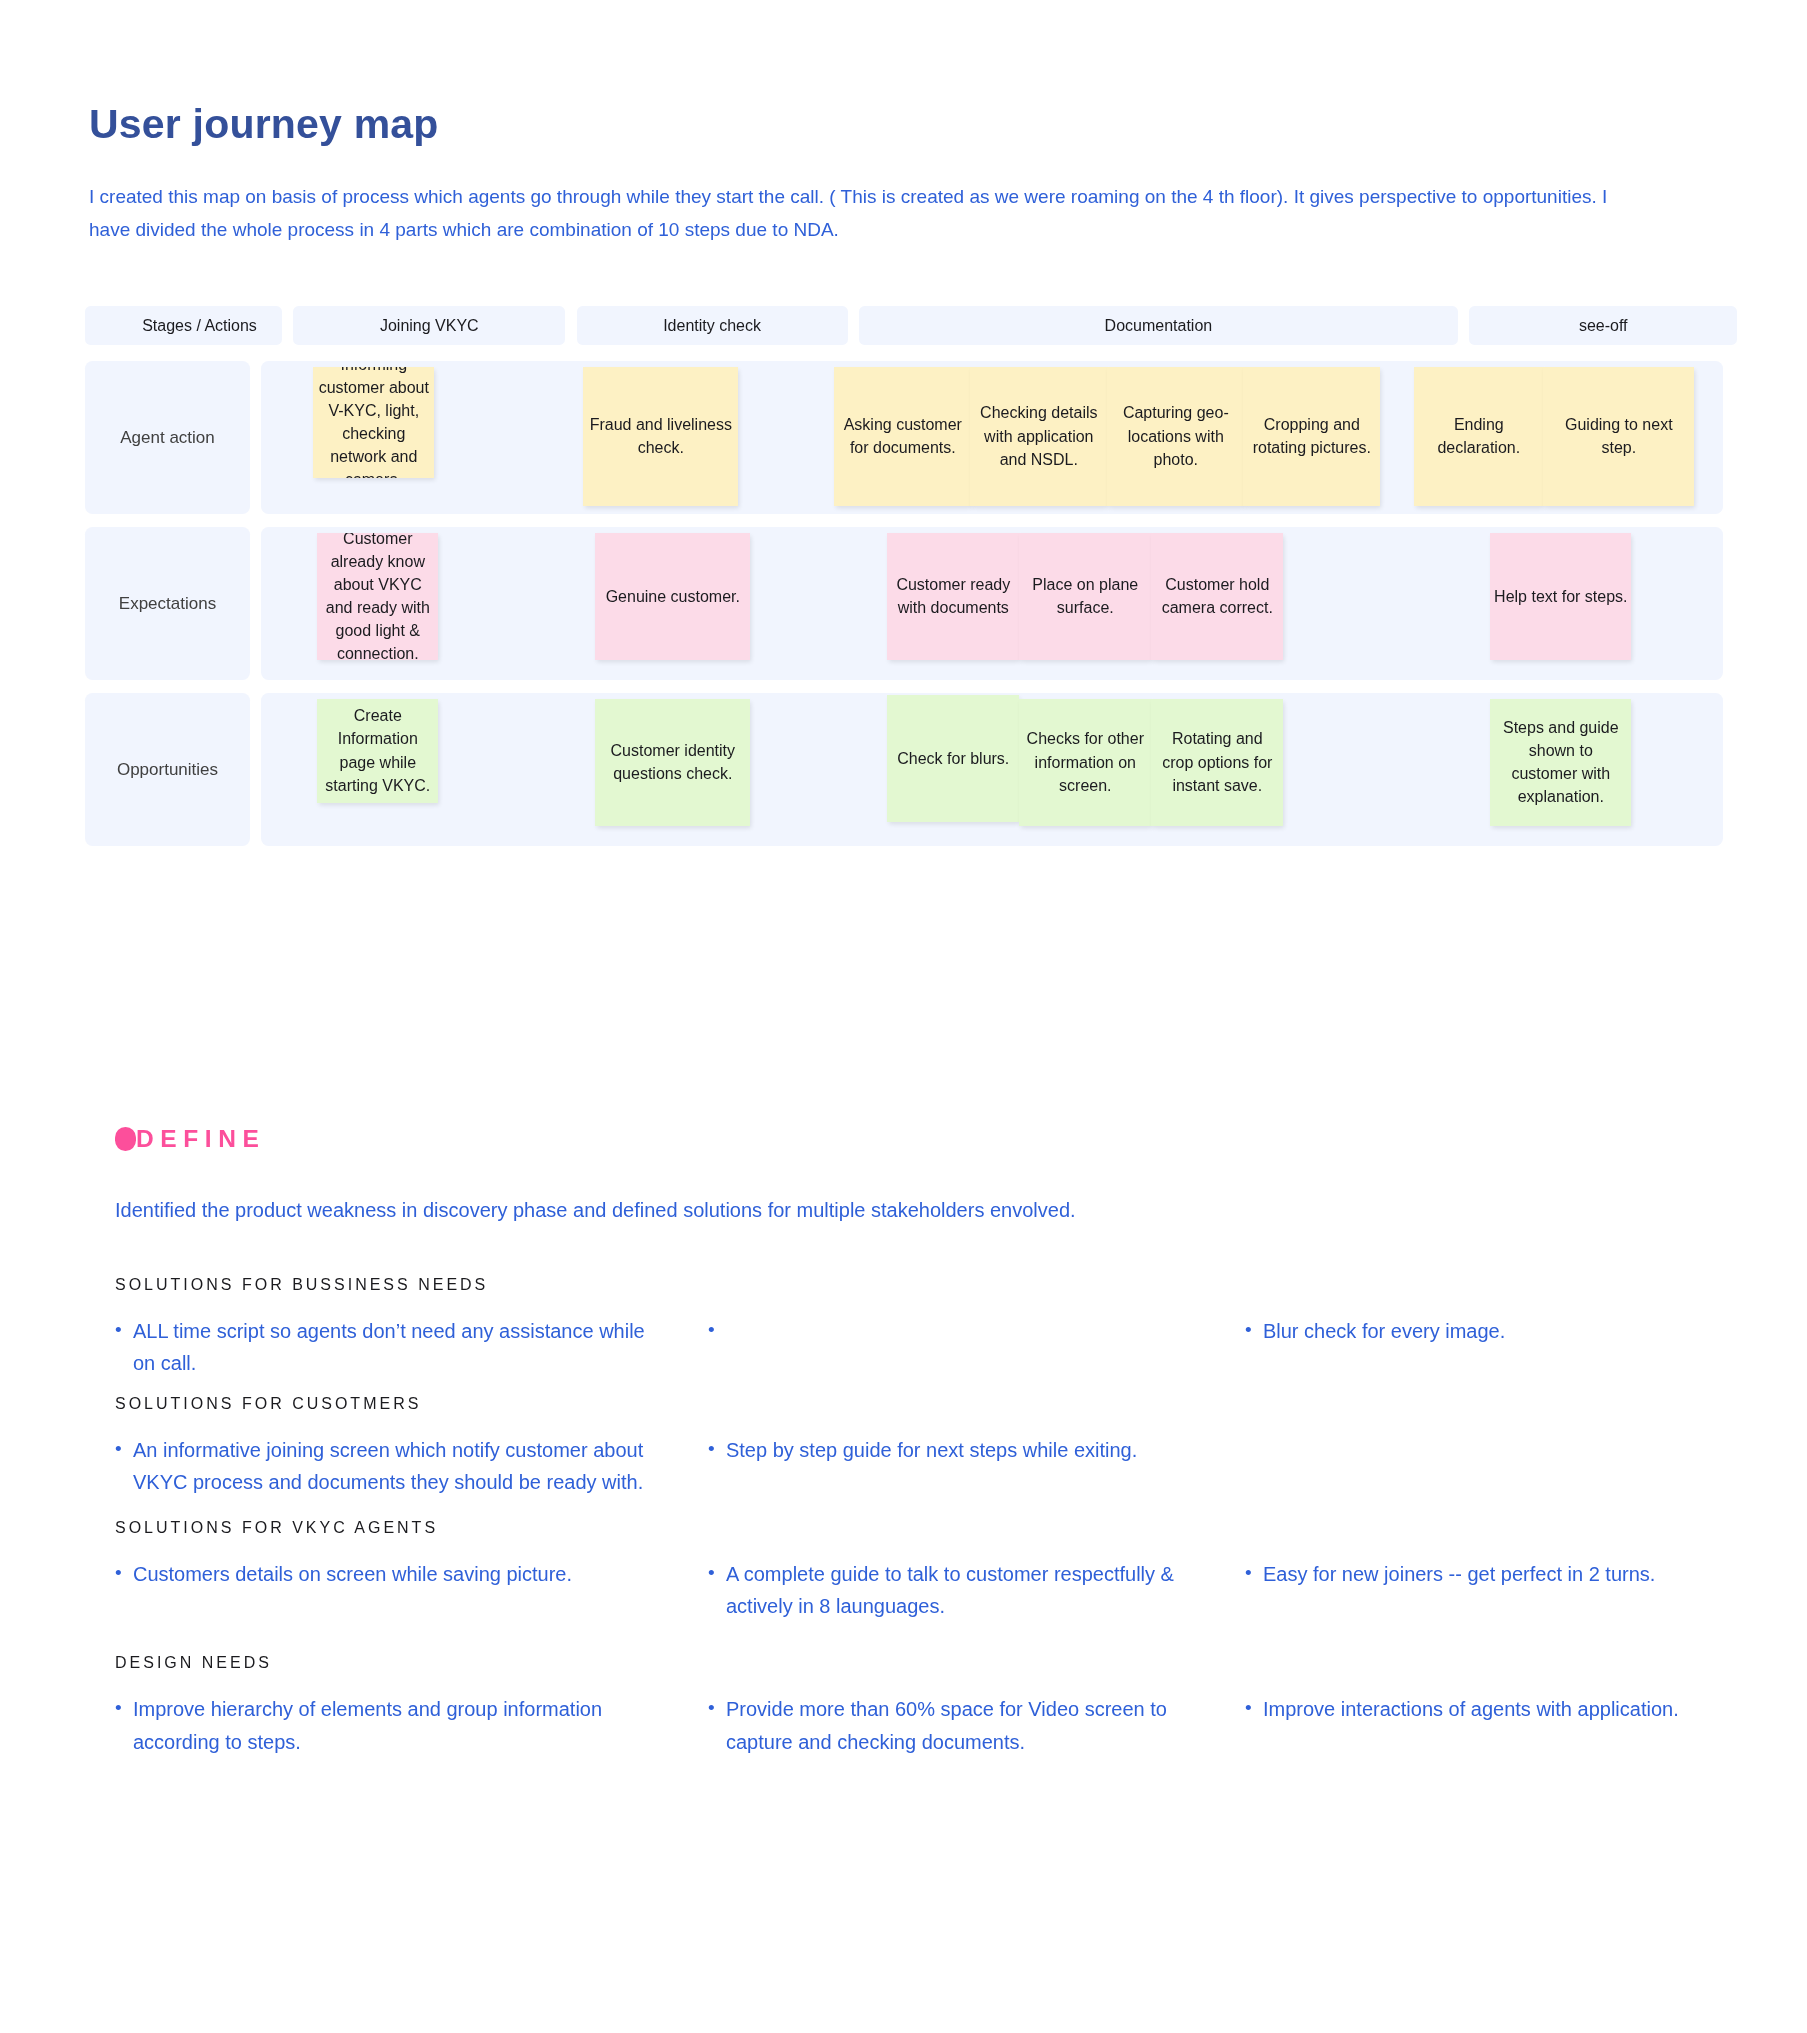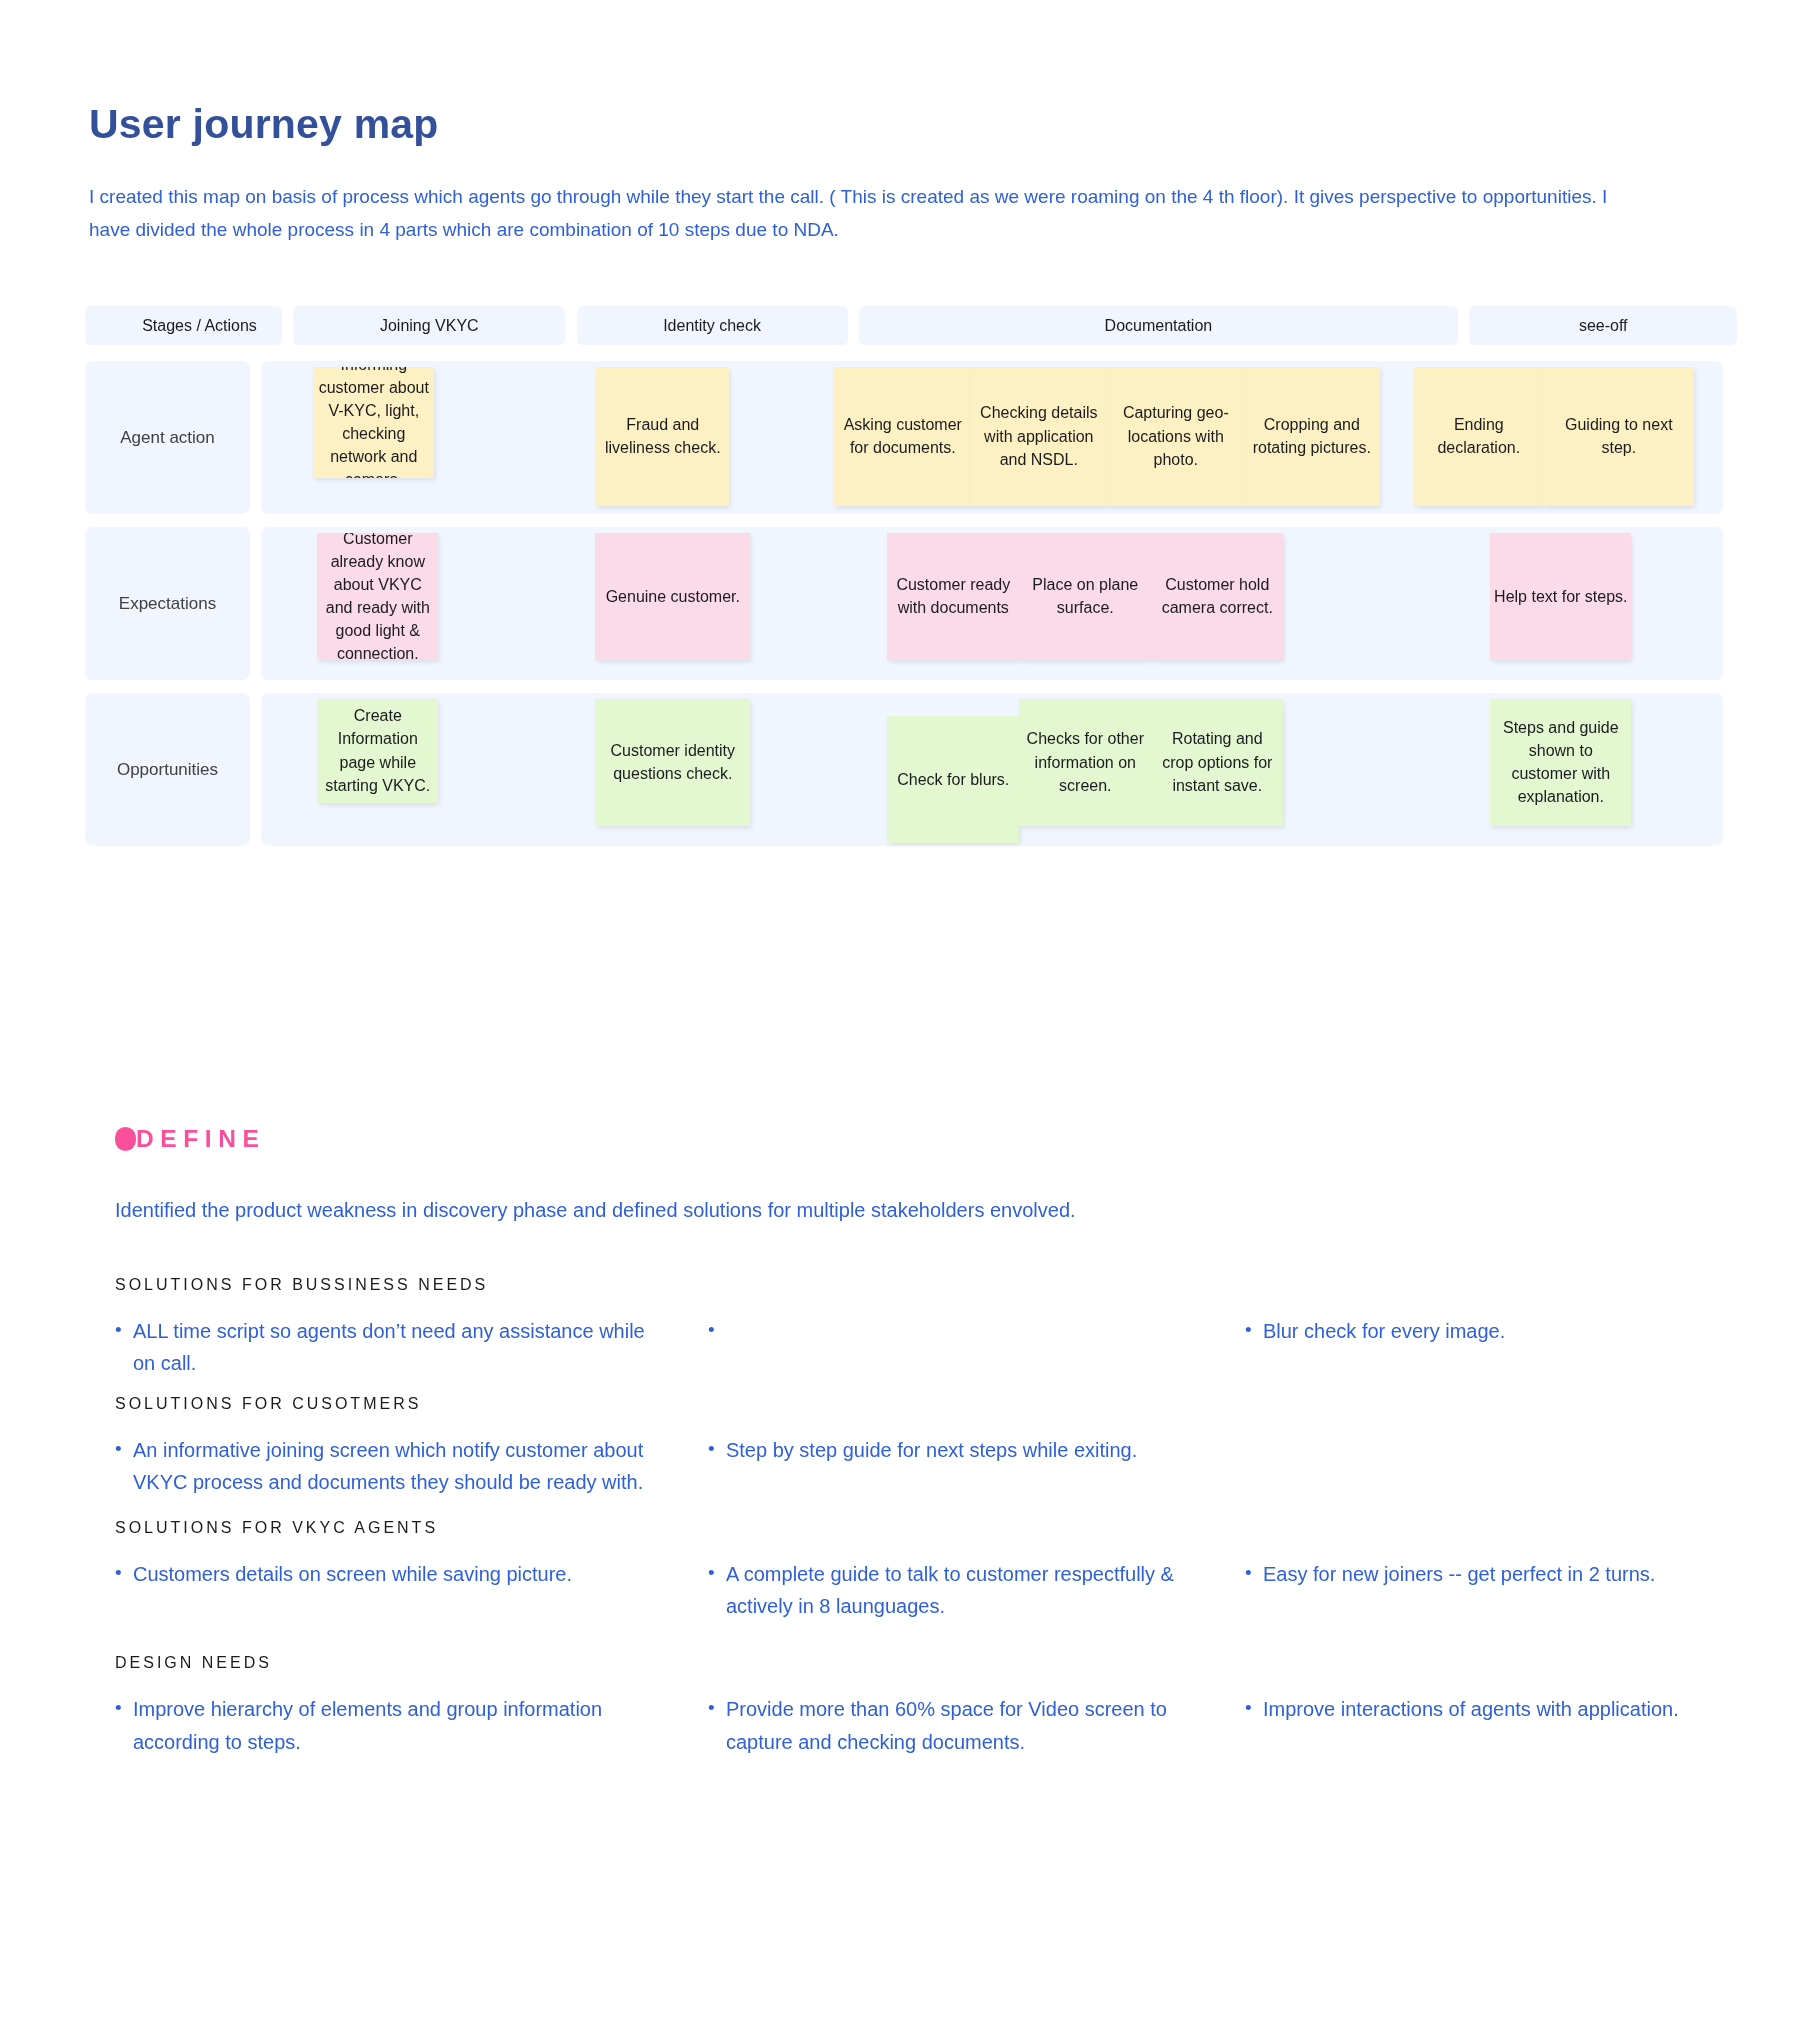--- a/index.html
+++ b/index.html
@@ -207,21 +207,21 @@
       <div class="head-cell col-doc">Documentation</div>
       <div class="head-cell col-seeoff">see-off</div>
     </div>
 
     <div class="map-row r-agent">
       <div class="row-label">Agent action</div>
       <div class="row-body">
         <div class="note yellow" style="left:52px;  top:5.6px;  width:121px; height:111px;">
             <span>Informing customer about V-KYC, light, checking network and camera.</span>
           </div>
-        <div class="note yellow" style="left:335px; top:5.6px;  width:133px; height:139px;">
+        <div class="note yellow" style="left:322px; top:5.6px;  width:155px; height:139px;">
             <span>Fraud and liveliness check.</span>
           </div>
         <div class="note yellow" style="left:573px; top:5.6px;  width:137px; height:139px;">
             <span>Asking customer for documents.</span>
           </div>
         <div class="note yellow" style="left:709px; top:5.6px;  width:137px; height:139px;">
             <span>Checking details with application and NSDL.</span>
           </div>
         <div class="note yellow" style="left:846px; top:5.6px;  width:137px; height:139px;">
             <span>Capturing geo-locations with photo.</span>
@@ -264,21 +264,21 @@
 
     <div class="map-row r-opp">
       <div class="row-label">Opportunities</div>
       <div class="row-body">
         <div class="note green" style="left:56px;  top:5.6px;  width:121px; height:104px;">
             <span>Create Information page while starting VKYC.</span>
           </div>
         <div class="note green" style="left:334px; top:5.6px;  width:155px; height:127px;">
             <span>Customer identity questions check.</span>
           </div>
-        <div class="note green" style="left:626px; top:23px;  width:132px; height:127px;">
+        <div class="note green" style="left:626px; top:2px;  width:132px; height:127px;">
             <span>Check for blurs.</span>
           </div>
         <div class="note green" style="left:758px; top:5.6px;  width:132px; height:127px;">
             <span>Checks for other information on screen.</span>
           </div>
         <div class="note green" style="left:890px; top:5.6px;  width:132px; height:127px;">
             <span>Rotating and crop options for instant save.</span>
           </div>
         <div class="note green" style="left:1229px;top:5.6px;  width:141px; height:127px;">
             <span>Steps and guide shown to customer with explanation.</span>

